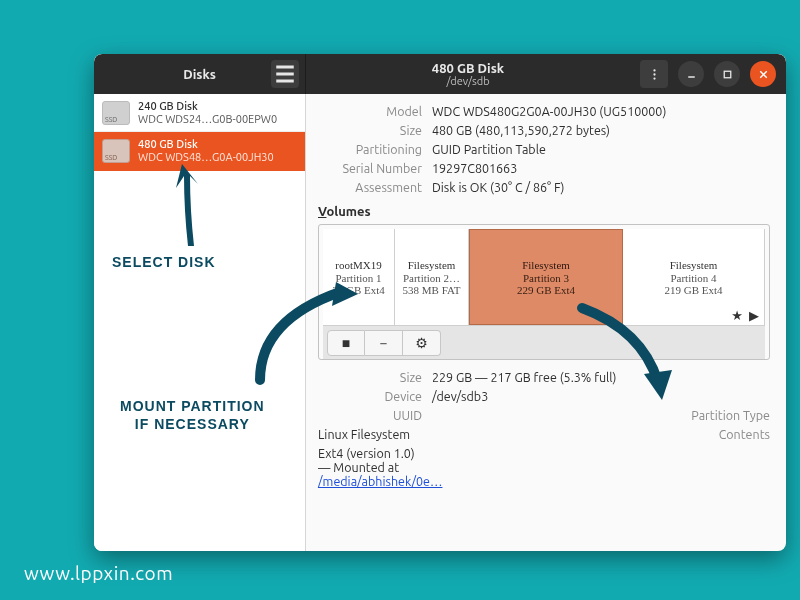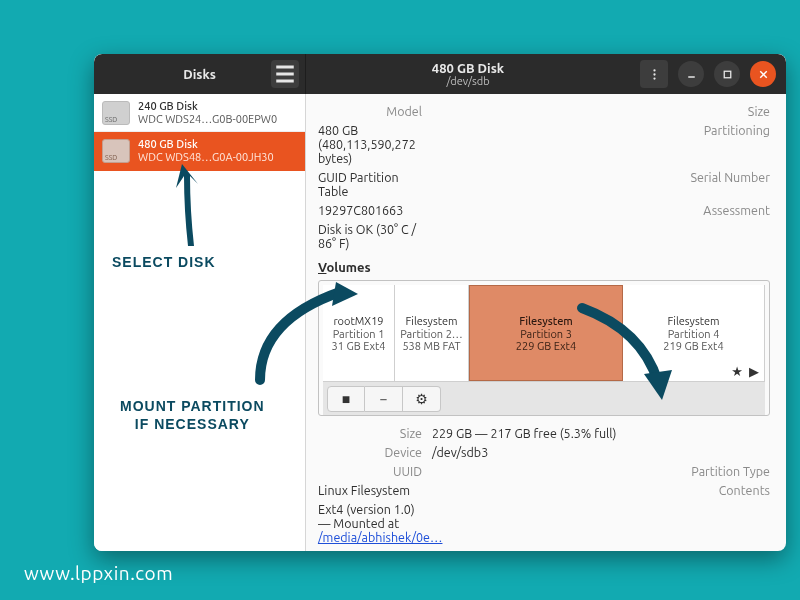--- a/index.html
+++ b/index.html
@@ -146,20 +146,21 @@
     position:relative;
   }
   .vol {
     border-right:1px solid #cfcfcf;
     background:#fff;
     display:flex;flex-direction:column;justify-content:center;align-items:center;
     text-align:center;
     font-size:11px;color:#555;
     padding:0 4px;
     cursor:pointer;
+    font-family:Liberation Serif, serif;
   }
   .vol:last-child { border-right:none; }
   .vol .n { color:#333;margin-bottom:1px; }
   .vol.selected {
     background:#df8a66;
     color:#3a2115;
     border:1px solid #b46947;
   }
   .vol.selected .n { color:#2c1810;font-weight:500; }
   .vol-corner {
@@ -280,20 +281,21 @@
           <span class="disk-name">480 GB Disk</span>
           <span class="disk-sub">WDC WDS48…G0A-00JH30</span>
         </div>
       </div>
     </div>
 
     <div class="content">
 
       <div class="info-grid">
         <div class="info-k">Model</div>
+        <div class="info-v">WDC WDS480G2G0A-00JH30 (UG510000)</div>
         <div class="info-k">Size</div>
         <div class="info-v">480 GB (480,113,590,272 bytes)</div>
         <div class="info-k">Partitioning</div>
         <div class="info-v">GUID Partition Table</div>
         <div class="info-k">Serial Number</div>
         <div class="info-v">19297C801663</div>
         <div class="info-k">Assessment</div>
         <div class="info-v">Disk is OK (30° C / 86° F)</div>
       </div>
 

